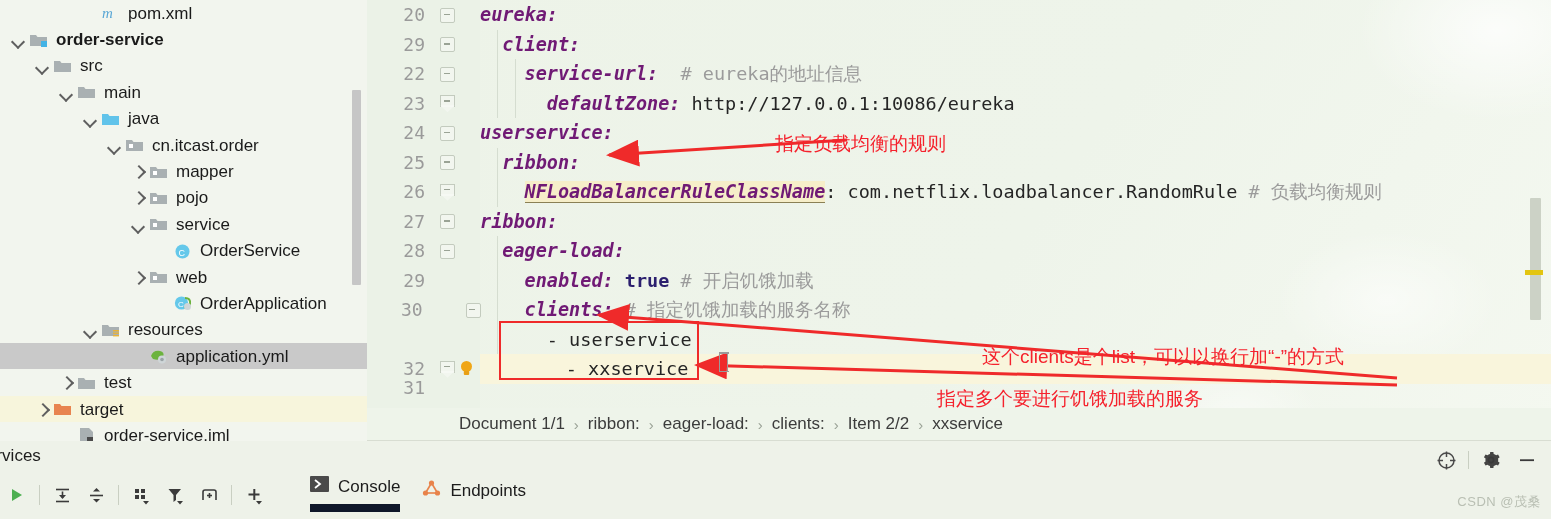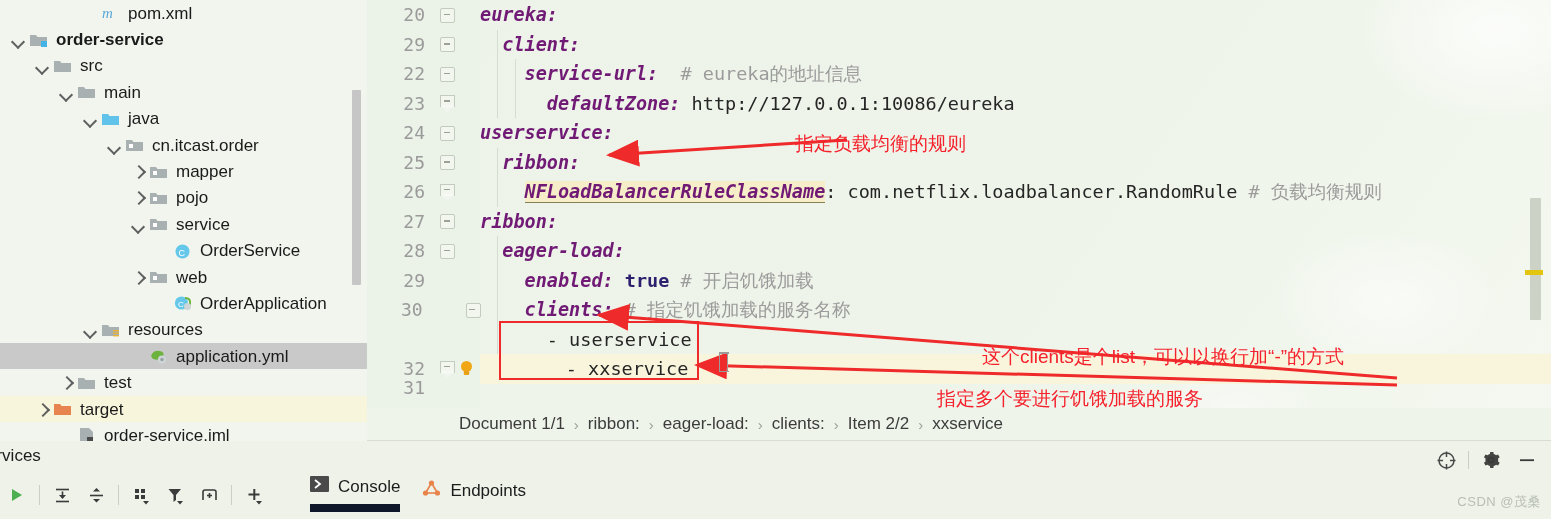--- a/index.html
+++ b/index.html
@@ -477,21 +477,21 @@
 
       <line x1="480" y1="140" x2="242" y2="155" stroke="#ef2a2a" stroke-width="3" marker-end="url(#ah)"></line>
 
       <line x1="1030" y1="378" x2="232" y2="315" stroke="#ef2a2a" stroke-width="3" marker-end="url(#ah)"></line>
 
       <line x1="1030" y1="385" x2="330" y2="365" stroke="#ef2a2a" stroke-width="3" marker-end="url(#ah)"></line>
     </svg>
 
     <div class="red-box" style="left:132px; top:321px; width:200px; height:59px;"></div>
 
-    <div class="anno-text" style="left:428px; top:131px;">指定负载均衡的规则</div>
+    <div class="anno-text" style="left:408px; top:131px;">指定负载均衡的规则</div>
 
     <div class="anno-text" style="left:570px; top:344px;margin-left:45px;">这个clients是个list，可以以换行加“-”的方式</div>
     <div class="anno-text" style="left:570px; top:386px;">指定多个要进行饥饿加载的服务</div>
 
     <div style="position:absolute; left:352px; top:352px; width:9px; height:20px;
                 border-left:1.5px solid #9a9a9a; border-right:1.5px solid #9a9a9a;">
       <div style="position:absolute;left:0;top:0;width:9px;height:1.5px;background:#9a9a9a;"></div>
       <div style="position:absolute;left:0;bottom:0;width:9px;height:1.5px;background:#9a9a9a;"></div>
     </div>
   </div>

